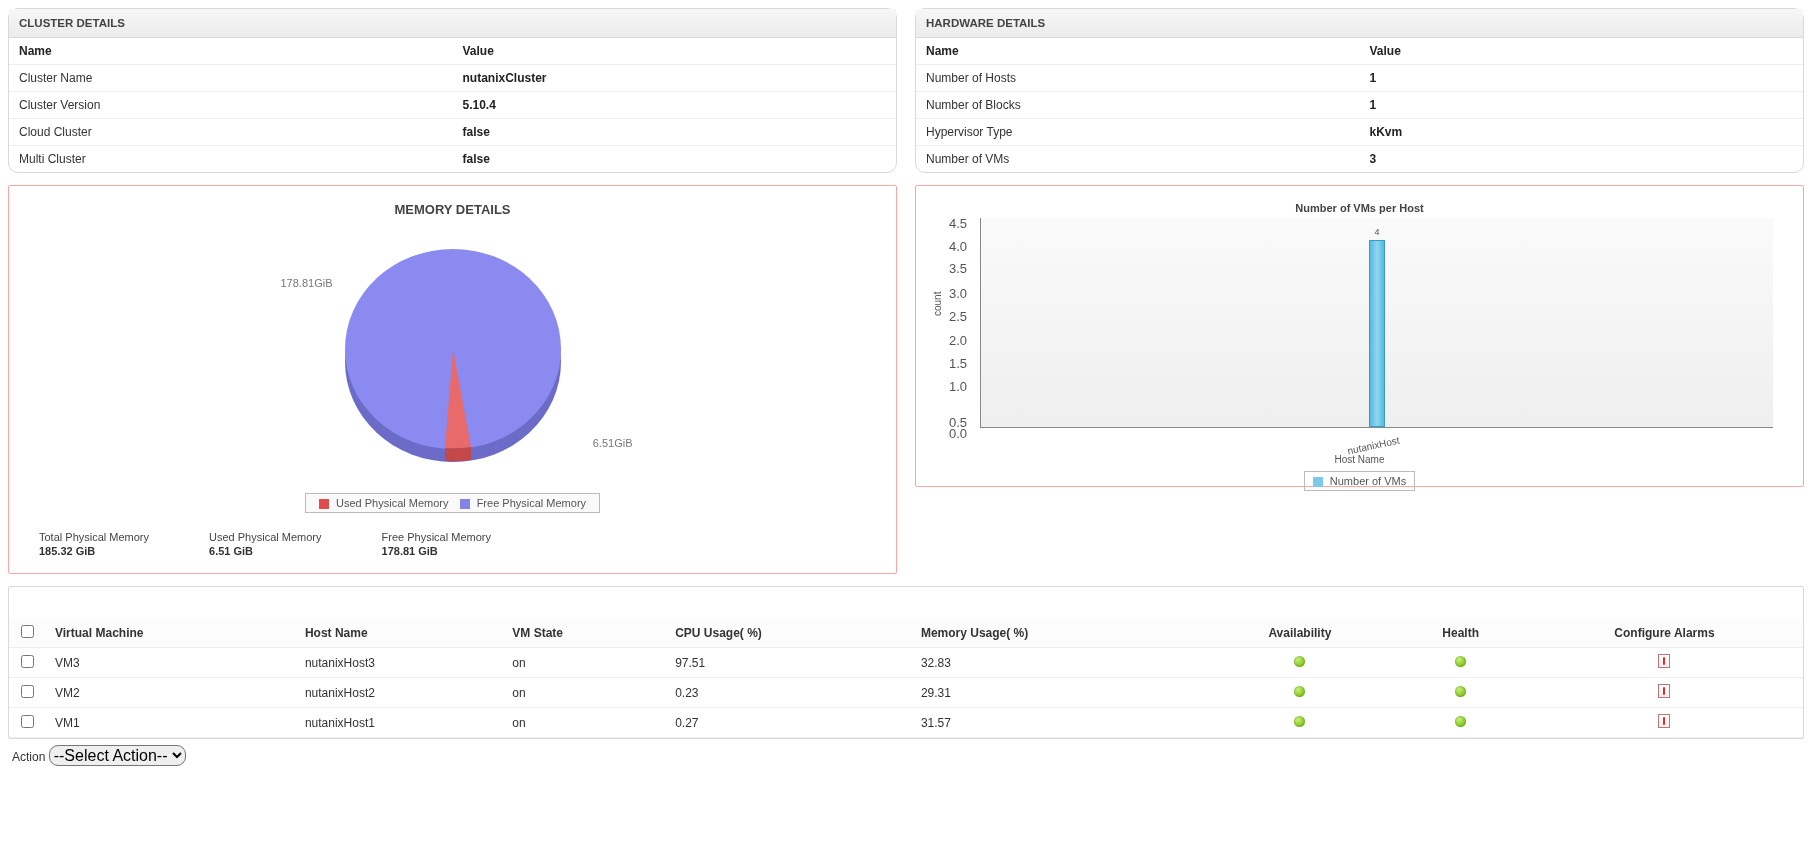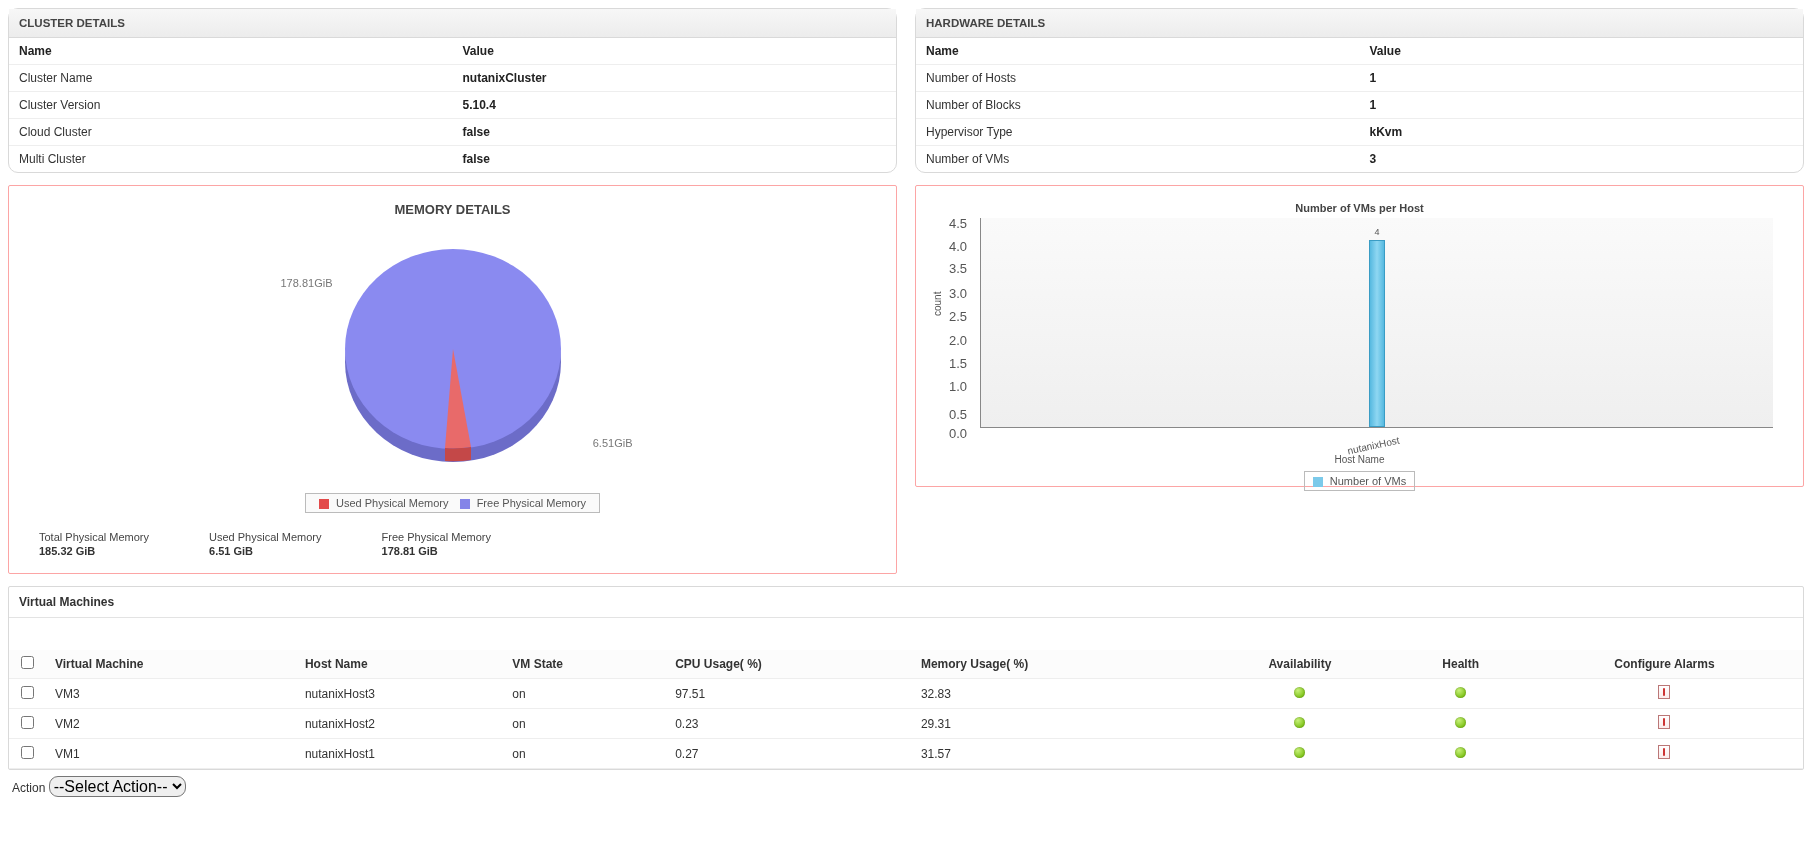--- a/index.html
+++ b/index.html
@@ -178,21 +178,21 @@
     </div>
   </div>
 
   <div class="col">
     <div class="chart-panel">
       <div class="bar-area">
         <div class="bar-title">Number of VMs per Host</div>
         <span class="y-label">count</span>
         <div class="bar-plot" id="bar-plot">
             <span class="y-tick" style="bottom: -6px;">0.0</span>
-            <span class="y-tick" style="bottom: 13px;">0.5</span>
+            <span class="y-tick" style="bottom: 5px;">0.5</span>
             <span class="y-tick" style="bottom: 40.6667px;">1.0</span>
             <span class="y-tick" style="bottom: 64px;">1.5</span>
             <span class="y-tick" style="bottom: 87.3333px;">2.0</span>
             <span class="y-tick" style="bottom: 110.667px;">2.5</span>
             <span class="y-tick" style="bottom: 134px;">3.0</span>
             <span class="y-tick" style="bottom: 159px; margin-top: 20px;">3.5</span>
             <span class="y-tick" style="bottom: 180.667px;">4.0</span>
             <span class="y-tick" style="bottom: 204px;">4.5</span>
             <div class="bar3d" style="height: 186.667px; left: calc(50% - 8px);">
               <span class="bar-val">4</span>
@@ -205,21 +205,20 @@
             <span class="swatch sw-cyan"></span>
             <span>Number of VMs</span>
           </span>
         </div>
       </div>
     </div>
   </div>
 </div>
 
 <div class="vm-panel">
-  <div class="vm-head">Virtual Machines</div>
   <table class="vm-table">
     <thead>
         <tr>
       <th class="center" style="width:36px"><input type="checkbox" style=""></th>
       <th>Virtual Machine</th>
       <th>Host Name</th>
       <th>VM State</th>
       <th>CPU Usage( %)</th>
       <th>Memory Usage( %)</th>
       <th class="center">Availability</th>

